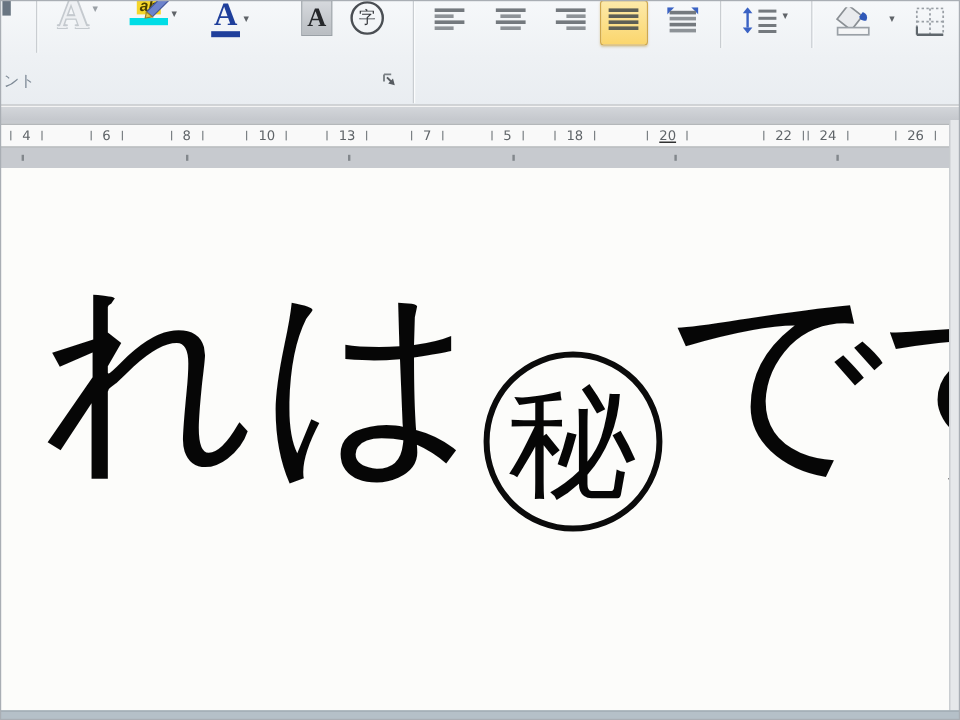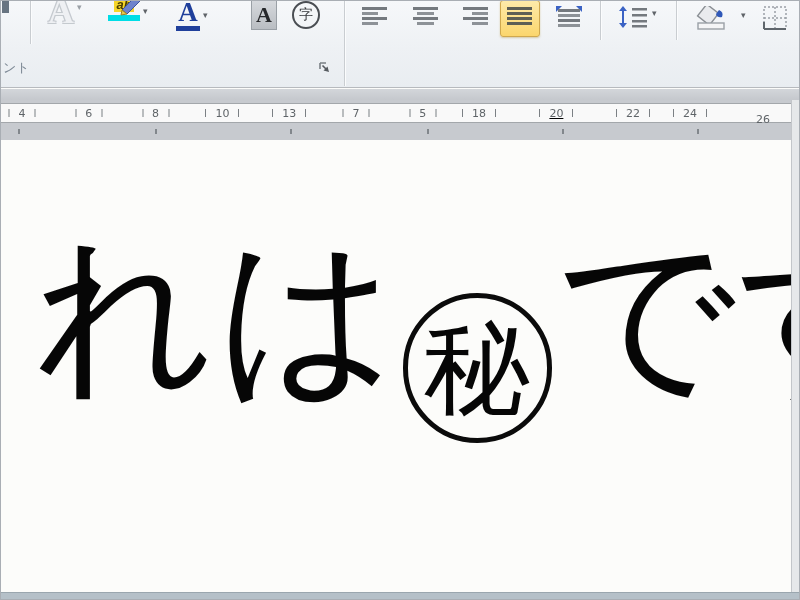--- a/index.html
+++ b/index.html
@@ -300,31 +300,31 @@
       <div class="rcell" style="left: 479px;">
         <span class="rtick"></span>
         <span class="rnum">18</span>
         <span class="rtick"></span>
       </div>
       <div class="rcell" style="left: 556.4px; text-decoration: underline;">
         <span class="rtick"></span>
         <span class="rnum">20</span>
         <span class="rtick"></span>
       </div>
-      <div class="rcell" style="left: 633px;">
+      <div class="rcell" style="left: 653px;">
         <span class="rtick"></span>
         <span class="rnum">22</span>
         <span class="rtick"></span>
       </div>
       <div class="rcell" style="left: 690px; align-items: center;">
         <span class="rtick"></span>
         <span class="rnum">24</span>
         <span class="rtick"></span>
       </div>
-      <div class="rcell" style="left: 763px; flex-direction: column;">
+      <div class="rcell" style="left: 763px;">
         <span class="rtick"></span>
         <span class="rnum">26</span>
         <span class="rtick"></span>
       </div>
     </div>
   <div class="tab-strip" id="tab-ticks">
       <span class="tabtick" style="left: 18px;"></span>
       <span class="tabtick" style="left: 155px;"></span>
       <span class="tabtick" style="left: 290px;"></span>
       <span class="tabtick" style="left: 427px;"></span>

